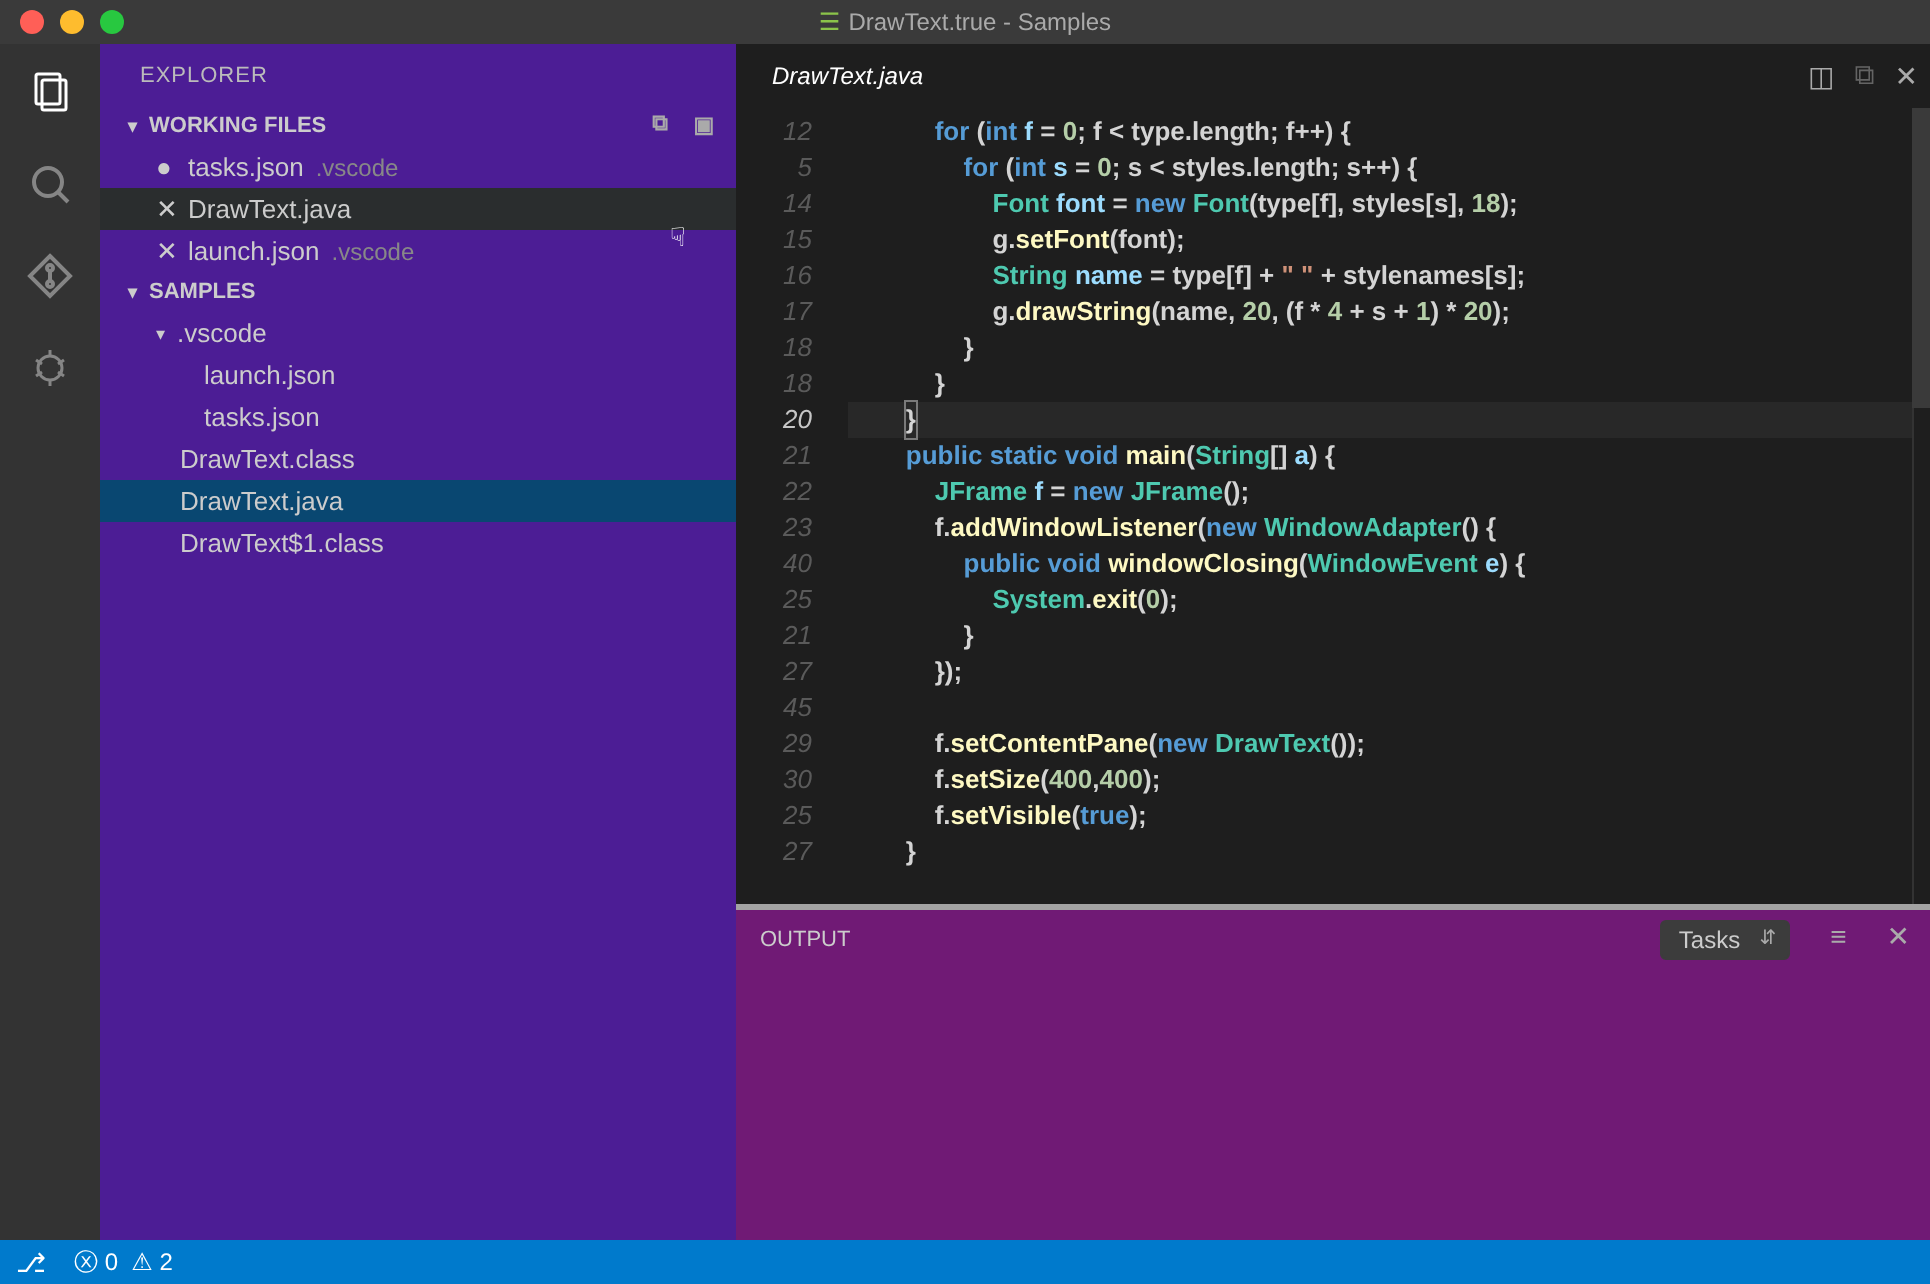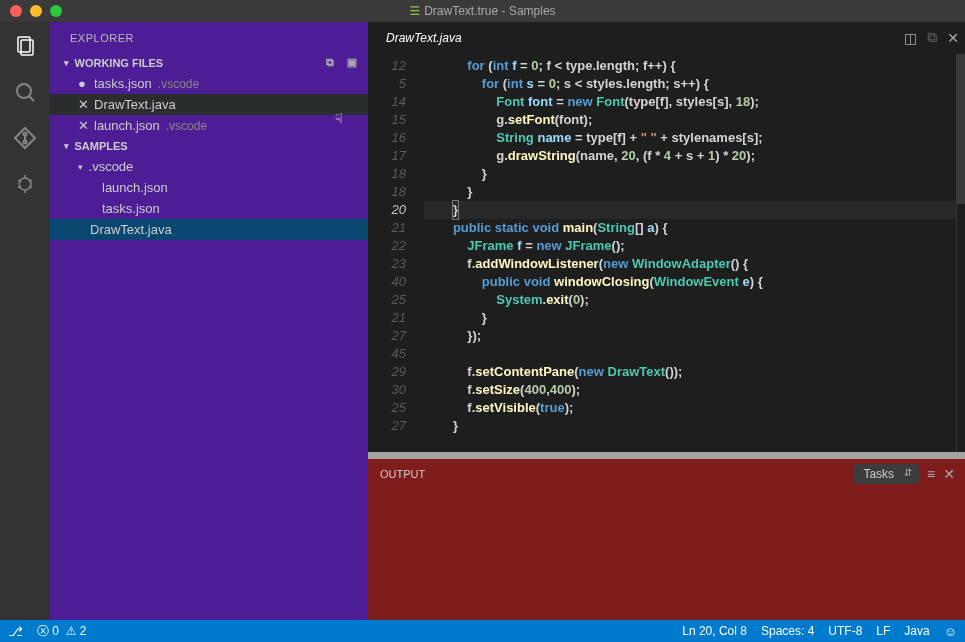--- a/index.html
+++ b/index.html
@@ -49,24 +49,24 @@
 .gutter div { height:18px;font-style:italic; }
 .code { flex:1; padding-top:3px; white-space:pre; color:#d4d4d4; overflow:hidden; }
 .code div { height:18px;font-weight:bold; }
 .minimap { width:9px; background:#1e1e1e; border-left:1px solid #333; position:relative; }
 .minimap .thumb { position:absolute; top:0; right:0; width:9px; height:150px; background:#3a3a3a; }
 .kw{color:#569cd6}.ty{color:#4ec9b0}.fn{color:#fef9c3}.st{color:#ce9178}.nm{color:#b5cea8}.vr{color:#9cdcfe}
 .cur { background:#282828; }
 .cursor-box { display:inline-block; outline:1px solid #7a7a7a; }
 
 
-.output { height:168px; background:#7f1d1d; border-top:7px solid #a3a3a3; display:flex; flex-direction:column; }
+.output { height:168px; background:#701a75; border-top:3px solid #a3a3a3; display:flex; flex-direction:column; }
 .out-tabs { height:30px; display:flex; align-items:center; padding:0 10px; gap:14px; }
 .out-tab { font-size:11px; color:#ccc; padding:4px 2px; }
-.out-right { margin-left:auto; display:flex; align-items:center; gap:8px; }
+.out-right { margin-left:auto; display:flex; align-items:flex-start; gap:20px; }
 .out-select { background:#3c3c3c; color:#ccc; border:1px solid #3c3c3c; padding:2px 24px 2px 8px; font-size:12px; border-radius:3px; position:relative; }
 .out-select::after { content:"⇵"; position:absolute; right:6px; font-size:10px; color:#aaa; }
 .out-ico { color:#aaa; cursor:pointer; font-size:14px; }
 
 
 .status { height:22px; background:#007acc; color:#fff; display:flex; align-items:center; font-size:12px; padding:0 8px; gap:14px; }
 .status .r { margin-left:auto; display:flex; gap:14px; align-items:center;}
 .status span { cursor:pointer; }
 .s-ico { font-size:13px; }
 
@@ -151,21 +151,23 @@
     </div>
     <div class="sb-item">
       <span class="chev">▾</span>
       <span>.vscode</span>
     </div>
     <div id="folderFiles">
         <div class="sb-item d2">launch.json</div>
         <div class="sb-item d2">tasks.json</div>
       </div>
     <div id="rootFiles">
+        <div class="sb-item d1">DrawText.class</div>
         <div class="sb-item d1 selected">DrawText.java</div>
+        <div class="sb-item d1">DrawText$1.class</div>
       </div>
     <div class="cursor-hand">☟</div>
   </div>
 
   <div class="editor-area">
     <div class="tabbar">
       <div class="tab italic">DrawText.java</div>
       <div class="tact">
         <span>◫</span>
         <span style="opacity:.5">⧉</span>
@@ -211,21 +213,13 @@
           <span class="out-ico">✕</span>
         </div>
       </div>
     </div>
   </div>
 </div>
 
 <div class="status">
   <span class="s-ico">⎇</span>
   <span>ⓧ <span>0</span>&nbsp;&nbsp;⚠ <span>2</span></span>
-  <div class="r">
-    <span>Ln 20, Col 8</span>
-    <span>Spaces: 4</span>
-    <span>UTF-8</span>
-    <span>LF</span>
-    <span>Java</span>
-    <span class="s-ico">☺</span>
-  </div>
 </div>
 
 </body></html>

